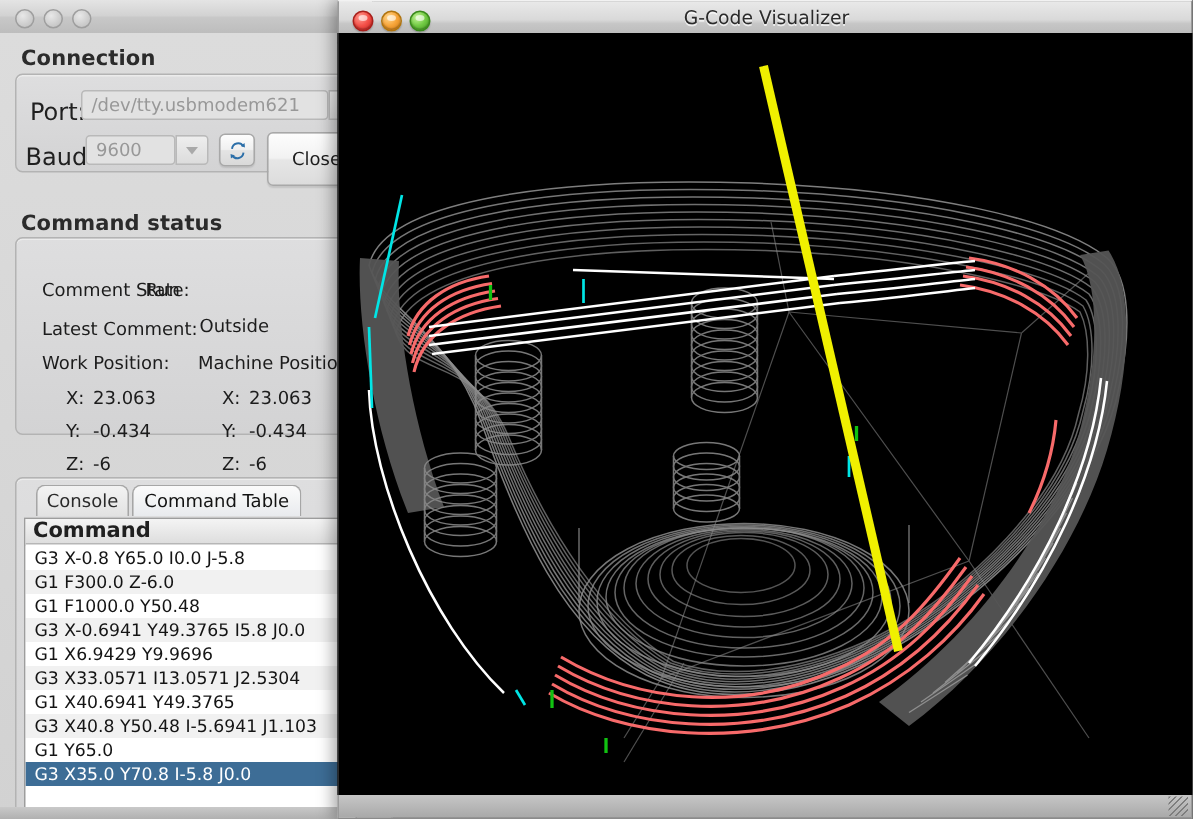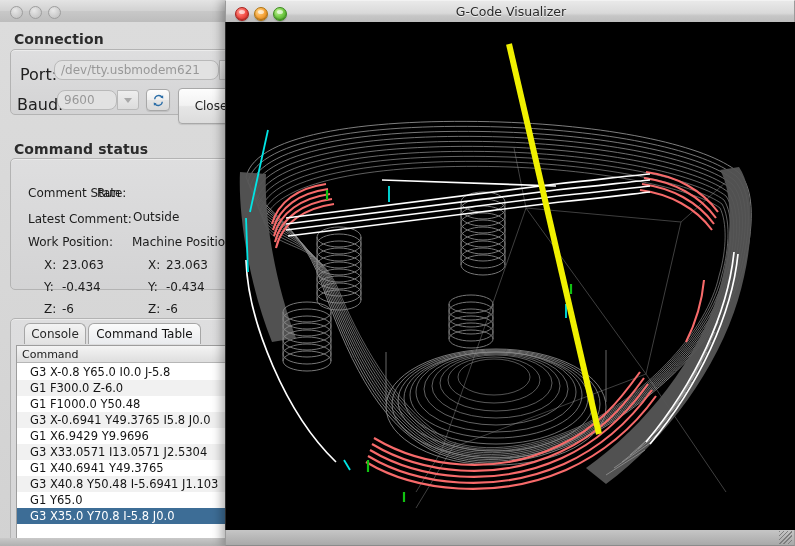--- a/index.html
+++ b/index.html
@@ -20,21 +20,21 @@
   #bgwin-body{position:absolute;left:0;top:22px;width:248px;height:524px;
               background:linear-gradient(to bottom,#dcdcdc,#d2d2d2);}
 
   .section-title{position:absolute;font-size:14px;font-weight:bold;color:#2b2b2b;
                  letter-spacing:.1px;}
   .panel-box{position:absolute;border:1px solid #b3b3b3;border-radius:5px;
              background:linear-gradient(to bottom,#dededf,#d3d3d4);
              box-shadow:inset 0 1px 0 #ececec;}
 
   .lbl{position:absolute;font-size:16px;color:#202020;}
-  .fieldbox{position:absolute;border:1px solid #b9b9b9;border-radius:8px;
+  .fieldbox{position:absolute;border:1px solid #b9b9b9;border-radius:3px;
             background:#e2e2e2;color:#989898;font-size:12px;
             display:flex;align-items:center;padding-left:6px;box-sizing:border-box;
             white-space:nowrap;overflow:hidden;}
   .combo-arrow{position:absolute;border:1px solid #b9b9b9;border-radius:0 3px 3px 0;
         background:linear-gradient(to bottom,#eeeeee,#dcdcdc);
         display:flex;align-items:center;justify-content:center;box-sizing:border-box;}
   .arrow-glyph{width:0;height:0;border-left:4px solid transparent;border-right:4px solid transparent;
                border-top:5px solid #a9a9a9;}
   .btn{position:absolute;border:1px solid #a8a8a8;border-radius:4px;
        background:linear-gradient(to bottom,#fdfdfd 0%,#f2f2f2 48%,#e6e6e6 52%,#dcdcdc 100%);
@@ -51,24 +51,24 @@
   .tab{position:absolute;height:21px;box-sizing:border-box;font-size:12px;color:#1c1c1c;
        display:flex;align-items:center;justify-content:center;
        border:1px solid #a6a6a6;border-bottom:none;border-radius:6px 6px 0 0;}
   .tab.inactive{background:linear-gradient(to bottom,#f3f3f3,#e2e2e2);color:#2a2a2a;}
   .tab.active{background:linear-gradient(to bottom,#fbfbfb,#e9ebee);color:#121212;}
 
   #table-wrap{position:absolute;box-sizing:border-box;border:1px solid #9d9d9d;
               background:#ffffff;overflow:hidden;}
   #table-header{position:absolute;left:0;top:0;right:0;height:17px;box-sizing:border-box;
        background:linear-gradient(to bottom,#f4f4f4 0%,#e9e9e9 50%,#dedede 100%);
-       border-bottom:1px solid #b6b6b6;font-size:11px;color:#202020;
-       display:flex;align-items:center;padding-left:5px;}
+       border-bottom:1px solid #b6b6b6;font-size:14px;color:#202020;
+       display:flex;align-items:center;padding-left:5px;font-weight:bold;}
   .trow{position:absolute;left:0;right:0;height:16px;font-size:11.5px;color:#141414;
-        display:flex;align-items:center;padding-left:13px;box-sizing:border-box;
+        display:flex;align-items:center;padding-left:6px;box-sizing:border-box;
         white-space:nowrap;overflow:hidden;}
   .trow.alt{background:#f1f1f1;}
   .trow.even{background:#ffffff;}
   .trow.sel{background:#3d6d96;color:#ffffff;}
 
   
   #vis{position:absolute;left:225px;top:0;width:570px;height:546px;
        box-shadow:-3px 0 10px rgba(0,0,0,.35);}
   #vis-titlebar{position:absolute;left:0;top:0;width:570px;height:29px;box-sizing:border-box;
      background:linear-gradient(to bottom,#e9e9e9 0%,#d9d9d9 45%,#c6c6c6 55%,#b4b4b4 100%);

